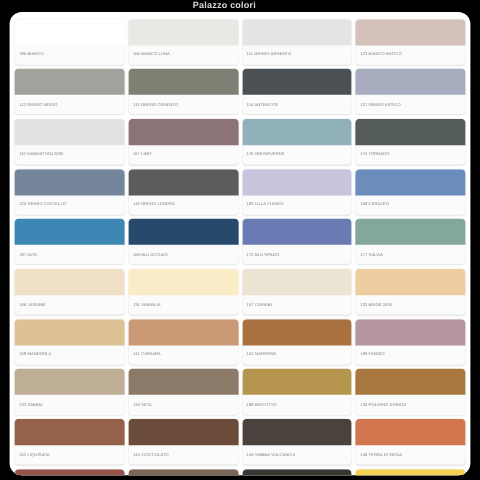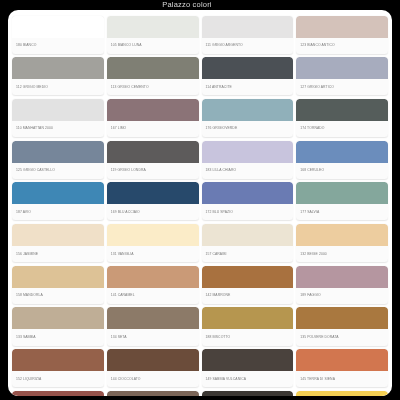--- a/index.html
+++ b/index.html
@@ -22,21 +22,21 @@
     background: #000000;
   }
 
   .page-title {
     position: absolute;
     top: 0px;
     left: 0;
     width: 326px;
     text-align: center;
     font-size: 7.5px;
-    font-weight: normal;
+    font-weight: bold;
     color: #d8d8d8;
     letter-spacing: 0.2px;
     line-height: 10px;
     height: 10px;
     padding-left: 48px;
   }
 
   .palette-container {
     position: absolute;
     top: 10px;

